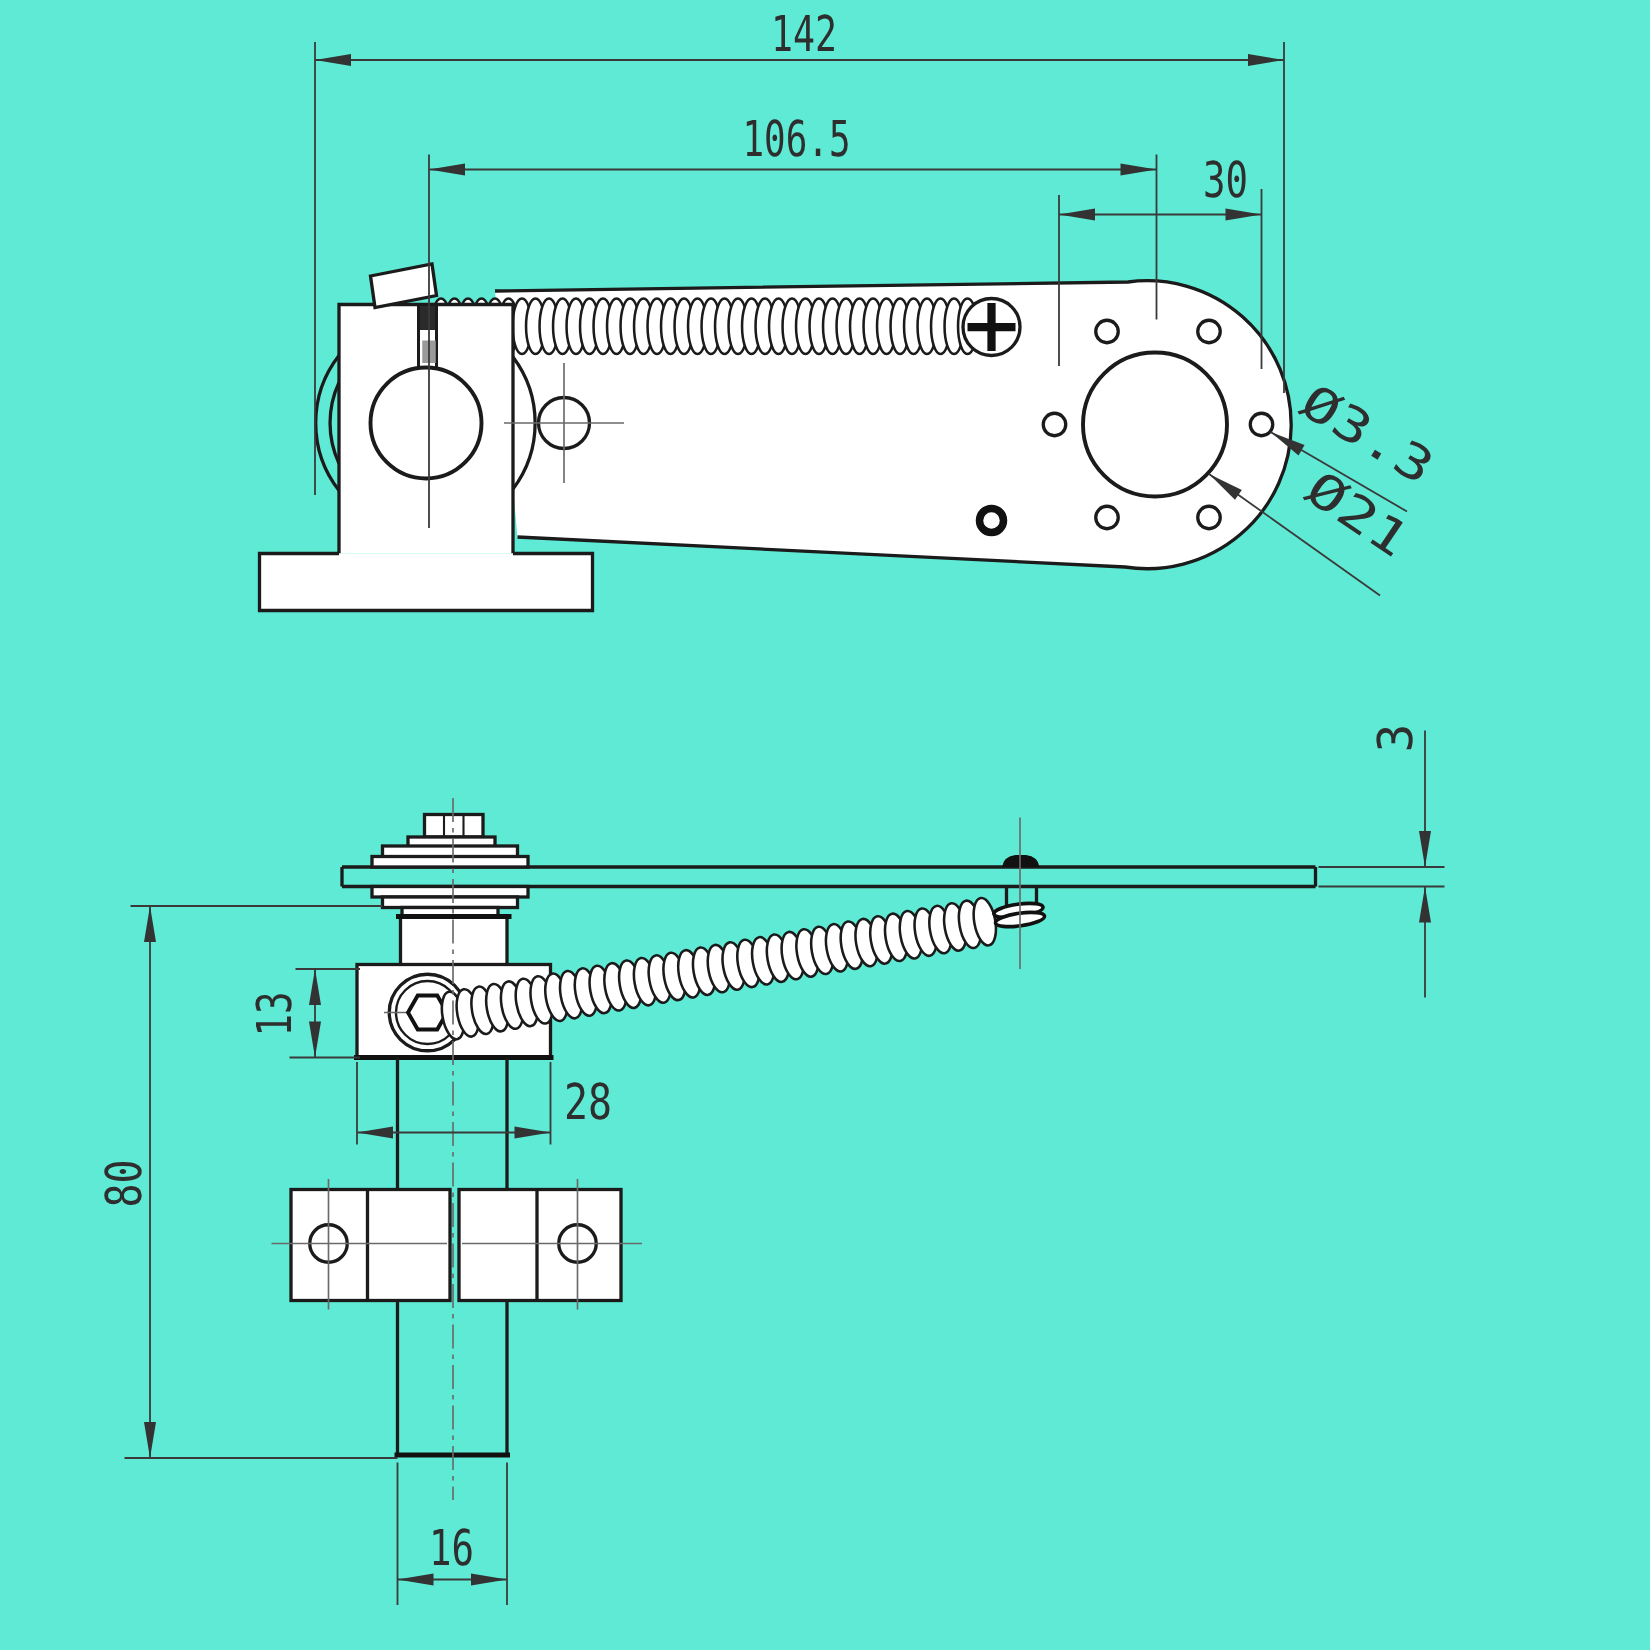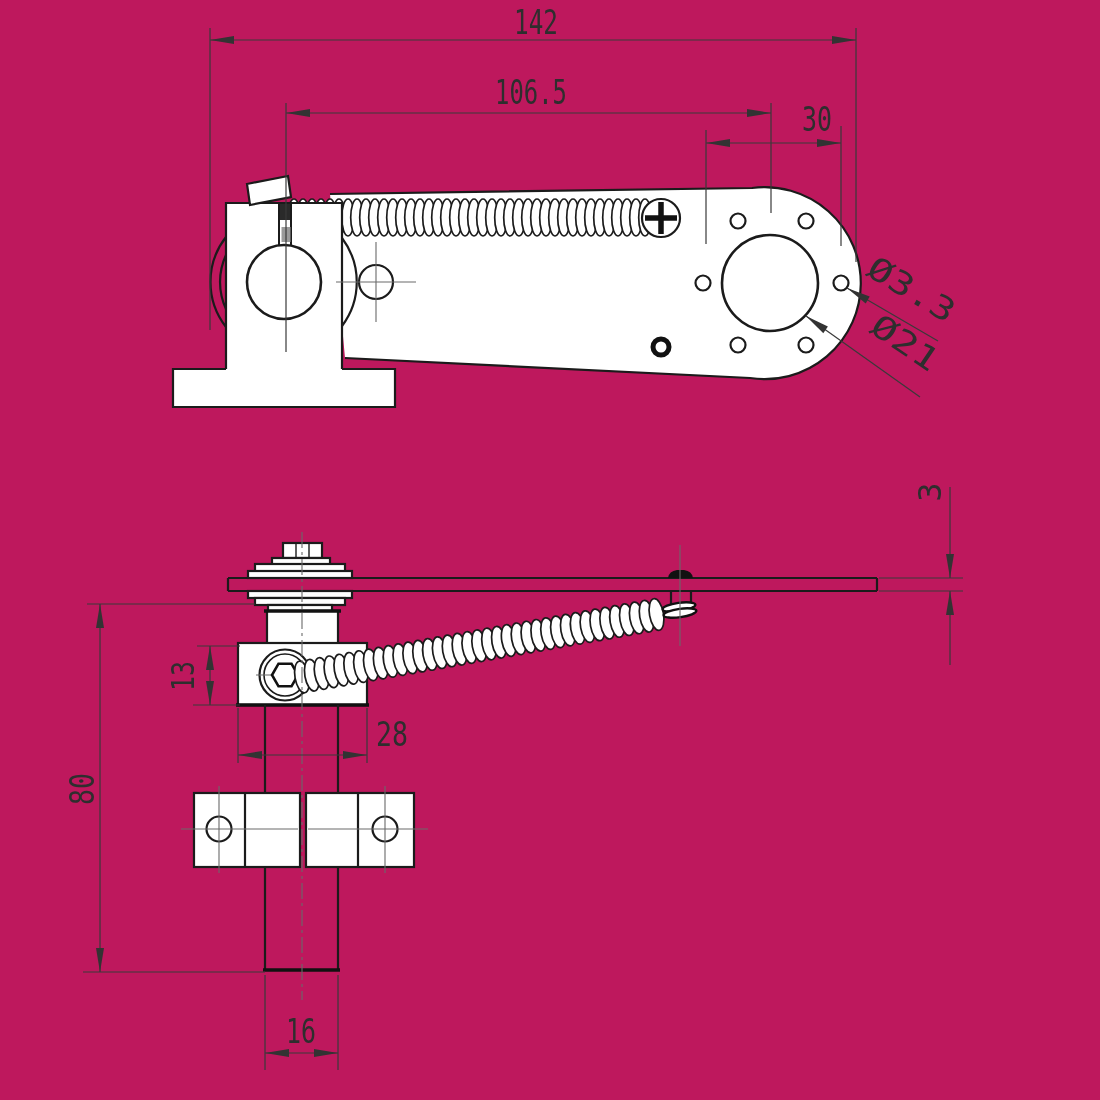--- a/index.html
+++ b/index.html
@@ -1,16 +1,16 @@
 <!DOCTYPE html>
 <html><head>
 <meta charset="utf-8">
 <style>
   html,body{margin:0;padding:0;background:#fff;}
-  .page{width:1100px;height:1100px;background:#be185d;position:relative;overflow:hidden;
+  .page{width:1100px;height:1100px;background:#5eead4;position:relative;overflow:hidden;
         font-family:"DejaVu Sans Mono", monospace;}
   svg{display:block}
   text{fill:#2e2e2e;font-family:"DejaVu Sans Mono", monospace;}
   .outline{stroke:#1b1b1b;stroke-width:2.2;fill:none;}
   .outlinef{stroke:#1b1b1b;stroke-width:2.2;fill:#ffffff;}
   .bold{stroke:#111;stroke-width:3.4;fill:none;}
   .dim{stroke:#3a3a3a;stroke-width:1.2;fill:none;}
   .cl{stroke:#6a6a6a;stroke-width:1.1;fill:none;}
   .arrow{fill:#333;stroke:none;}
   .coil{fill:#ffffff;stroke:#1b1b1b;stroke-width:1.7;}

